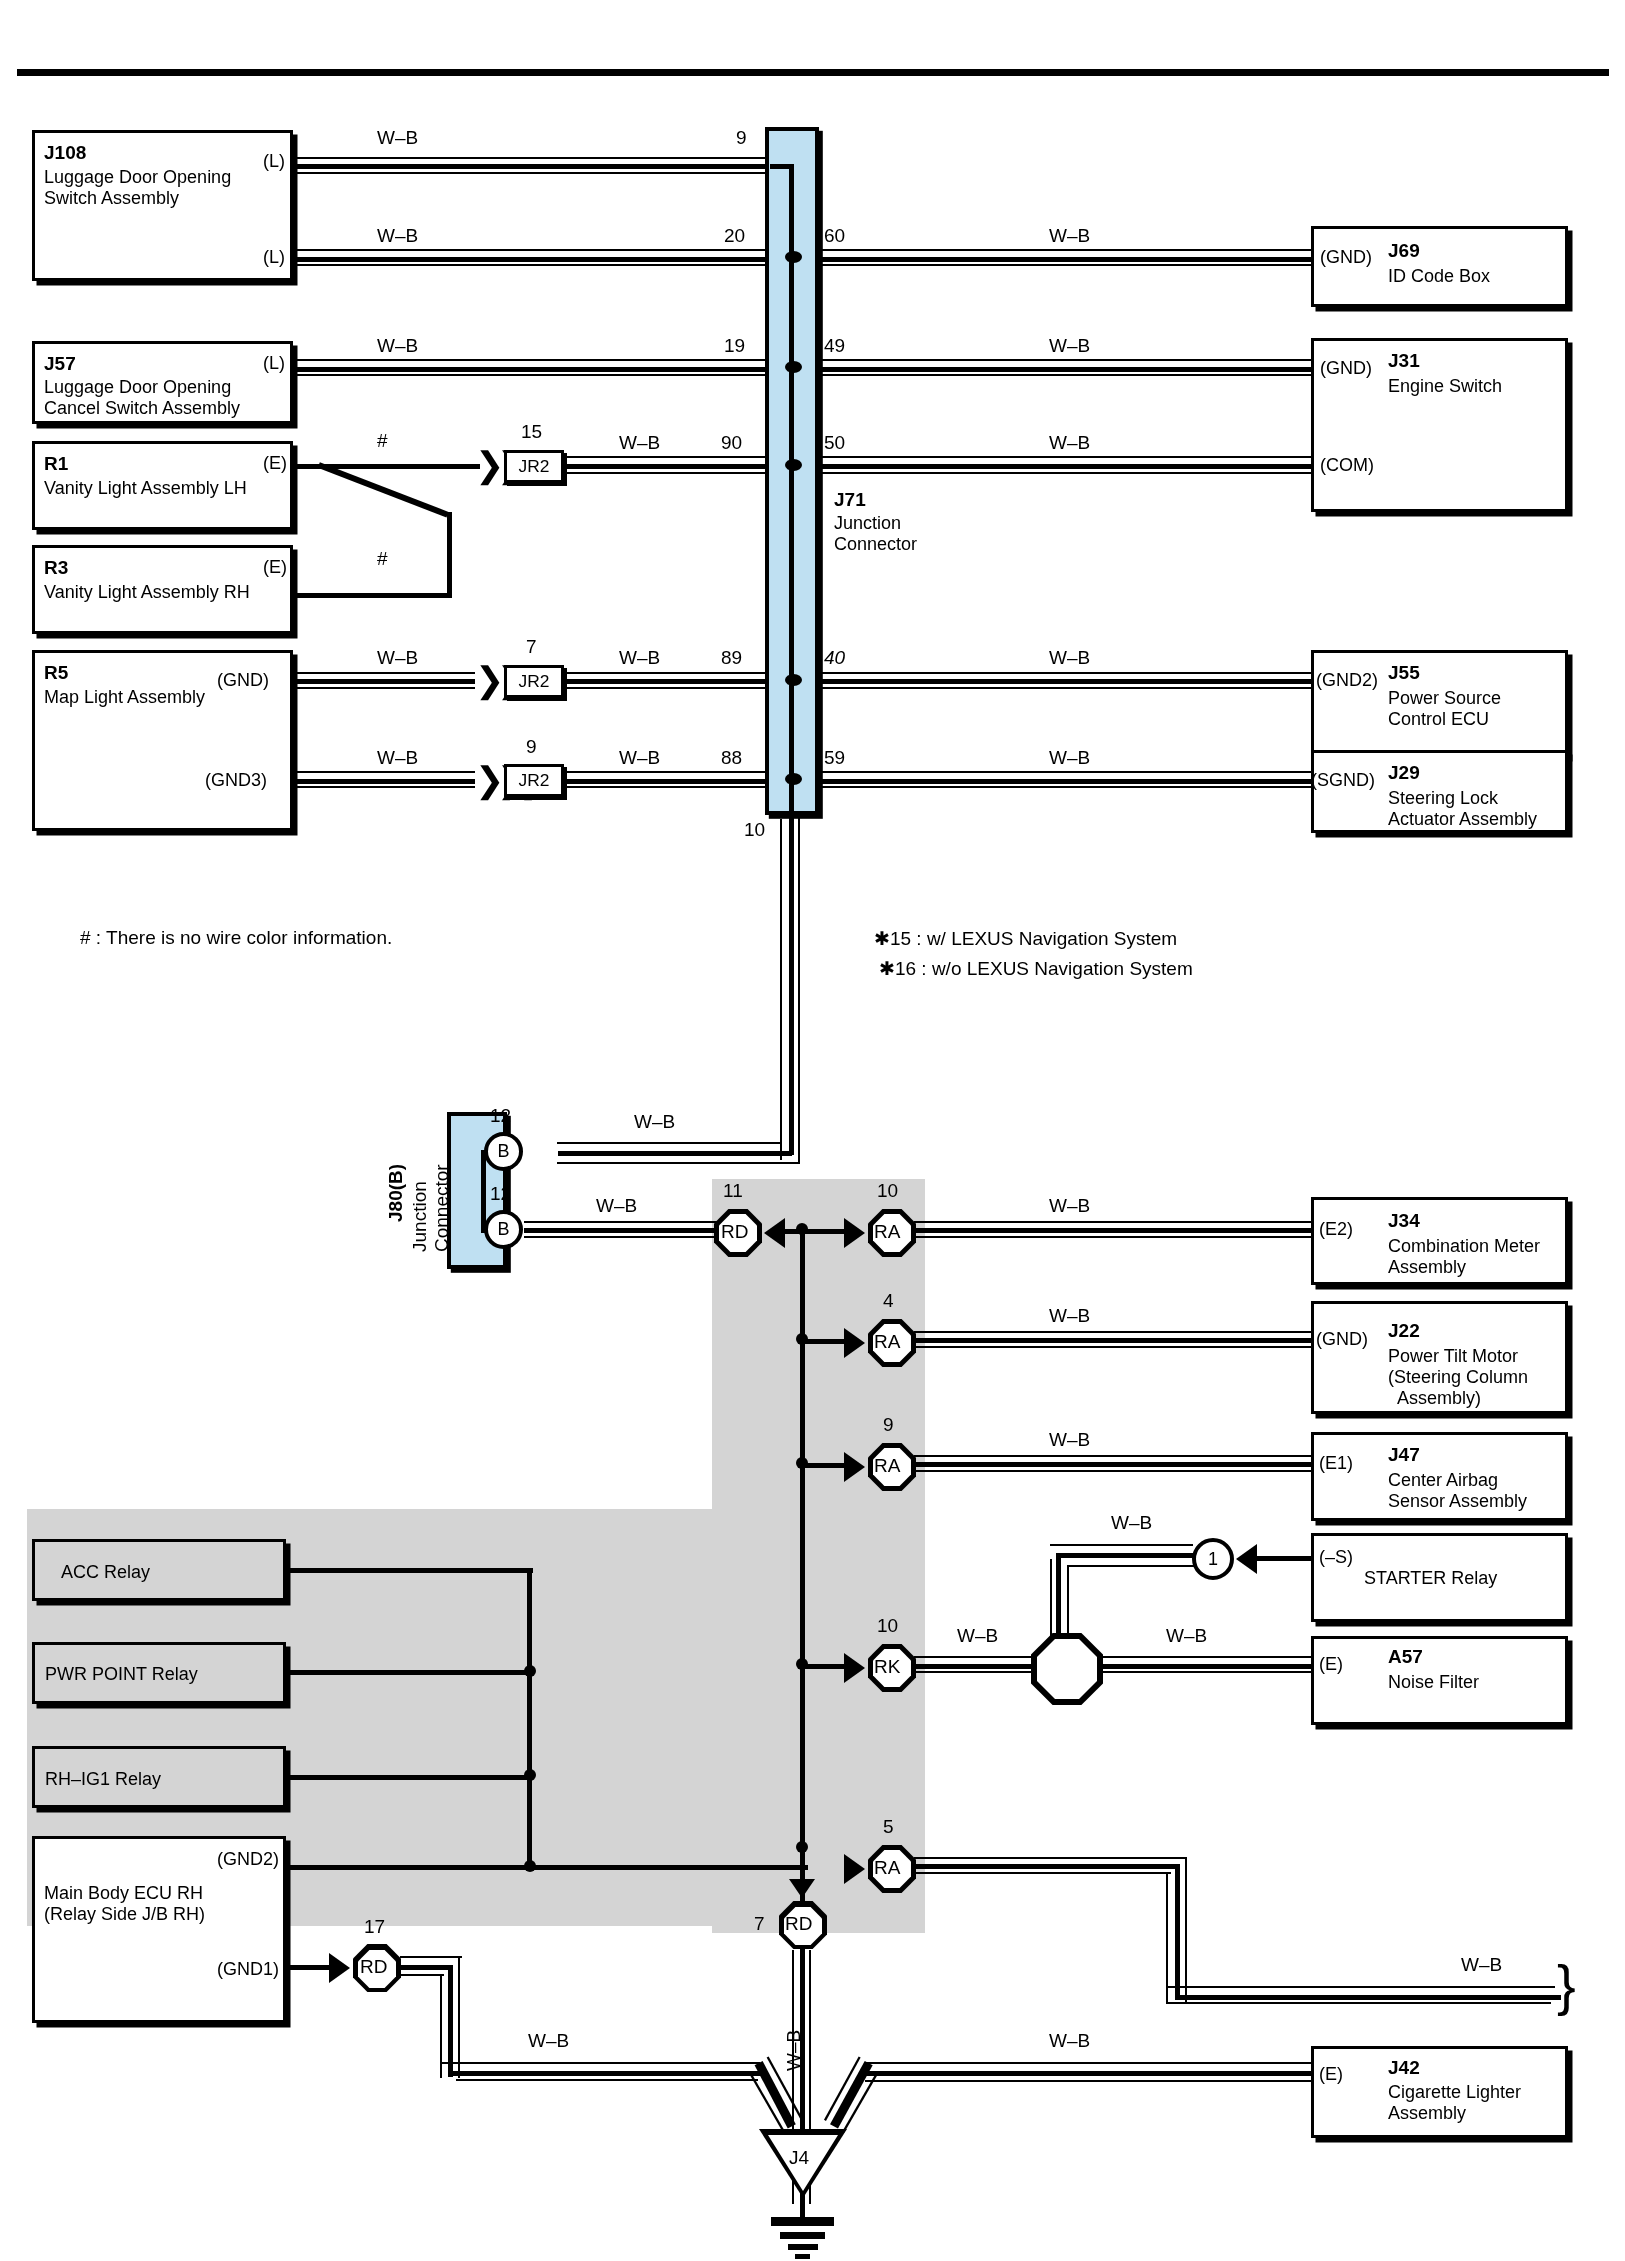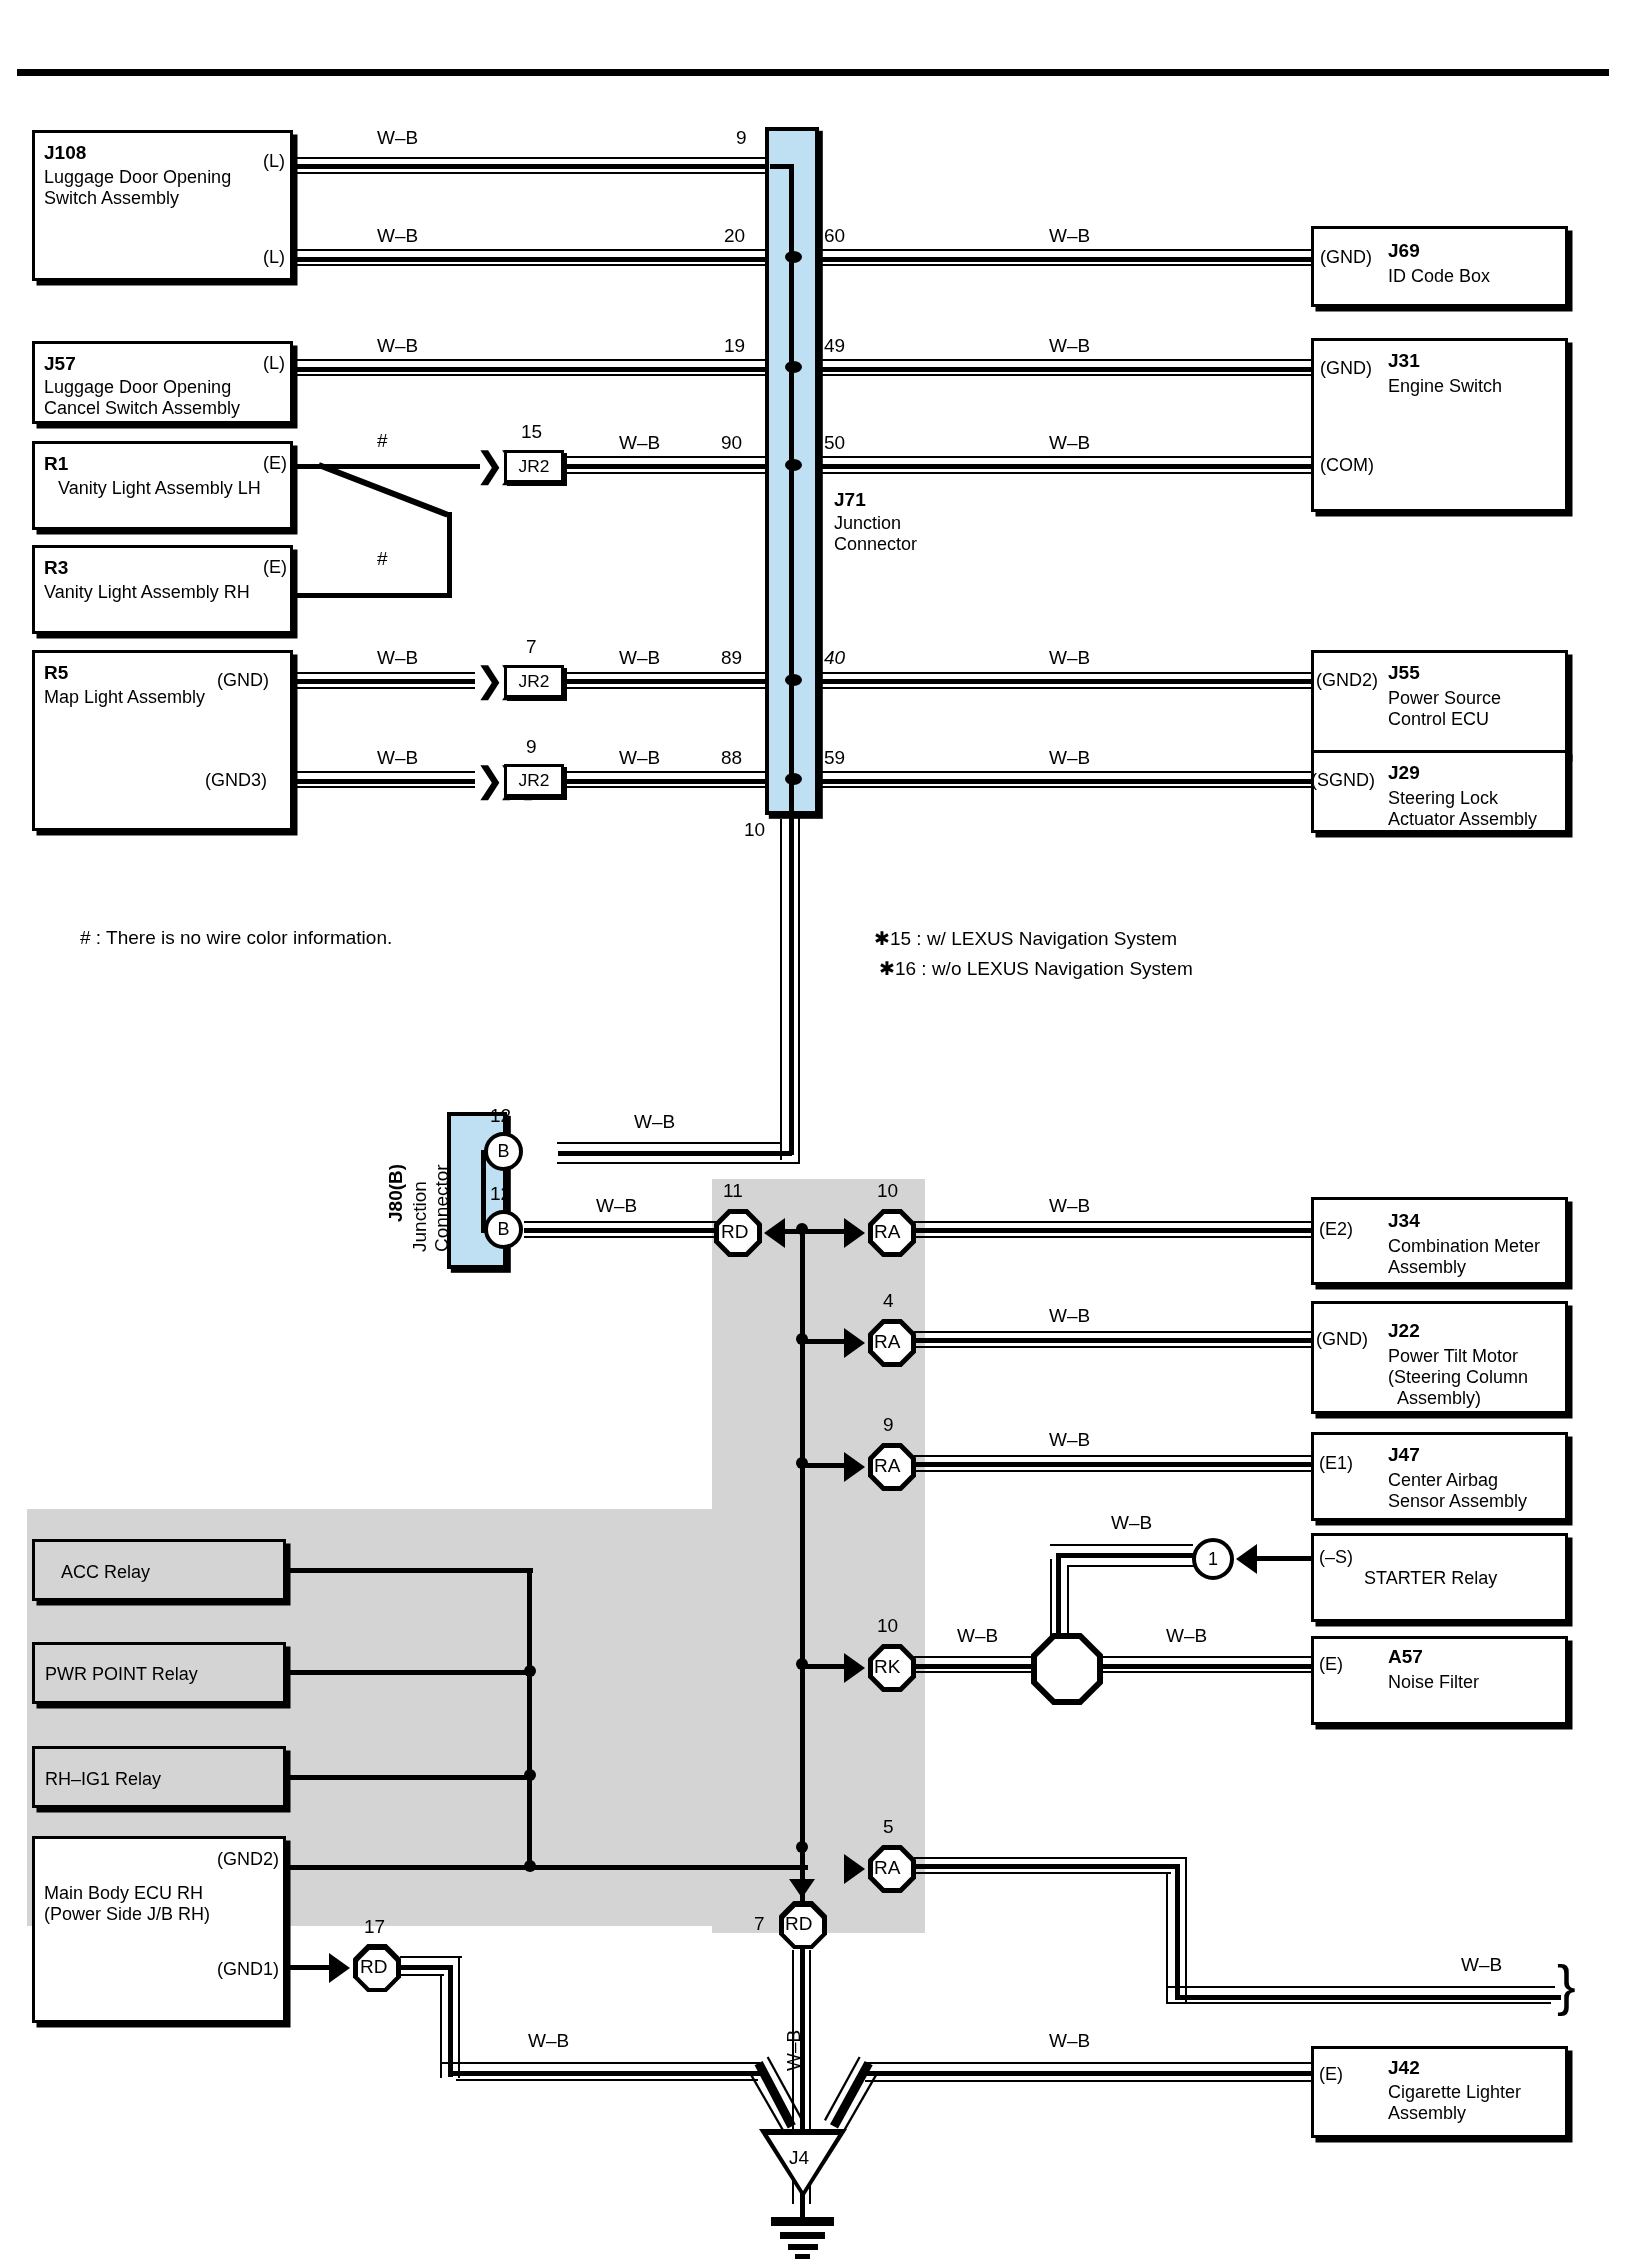--- a/index.html
+++ b/index.html
@@ -88,21 +88,21 @@
   <div class="pin" style="left:263px;top:247px;">(L)</div>
 
   <div class="box" style="left:32px;top:341px;width:261px;height:83px;"></div>
   <div class="box-id" style="left:44px;top:353px;">J57</div>
   <div class="box-nm" style="left:44px;top:377px;">Luggage Door Opening
 Cancel Switch Assembly</div>
   <div class="pin" style="left:263px;top:353px;">(L)</div>
 
   <div class="box" style="left:32px;top:441px;width:261px;height:89px;"></div>
   <div class="box-id" style="left:44px;top:453px;">R1</div>
-  <div class="box-nm" style="left:44px;top:478px;margin-left:14px;">Vanity Light Assembly LH</div>
+  <div class="box-nm" style="left:44px;top:478px;">Vanity Light Assembly LH</div>
   <div class="pin" style="left:263px;top:453px;">(E)</div>
 
   <div class="box" style="left:32px;top:545px;width:261px;height:89px;"></div>
   <div class="box-id" style="left:44px;top:557px;">R3</div>
   <div class="box-nm" style="left:44px;top:582px;">Vanity Light Assembly RH</div>
   <div class="pin" style="left:263px;top:557px;">(E)</div>
 
   <div class="box" style="left:32px;top:650px;width:261px;height:181px;"></div>
   <div class="box-id" style="left:44px;top:662px;">R5</div>
   <div class="box-nm" style="left:44px;top:687px;">Map Light Assembly</div>
@@ -401,21 +401,21 @@
   <div class="box-nm" style="left:61px;top:1562px;">ACC Relay</div>
 
   <div class="box gray" style="left:32px;top:1642px;width:254px;height:62px;"></div>
   <div class="box-nm" style="left:45px;top:1664px;">PWR POINT Relay</div>
 
   <div class="box gray" style="left:32px;top:1746px;width:254px;height:62px;"></div>
   <div class="box-nm" style="left:45px;top:1769px;">RH–IG1 Relay</div>
 
   <div class="box" style="left:32px;top:1836px;width:254px;height:187px;"></div>
   <div class="box-nm" style="left:44px;top:1883px;">Main Body ECU RH
-(Power Side J/B RH)</div>
+(Relay Side J/B RH)</div>
   <div class="pin" style="left:217px;top:1849px;">(GND2)</div>
   <div class="pin" style="left:217px;top:1959px;">(GND1)</div>
 
   <div class="w wh" style="left:287px;top:1568px;width:246px;"></div>
   <div class="w wv" style="left:527px;top:1568px;height:300px;"></div>
   <div class="w wh" style="left:287px;top:1670px;width:246px;"></div>
   <div class="w wh" style="left:287px;top:1775px;width:246px;"></div>
   <div class="dot" style="left:524px;top:1665px;"></div>
   <div class="dot" style="left:524px;top:1769px;"></div>
 

